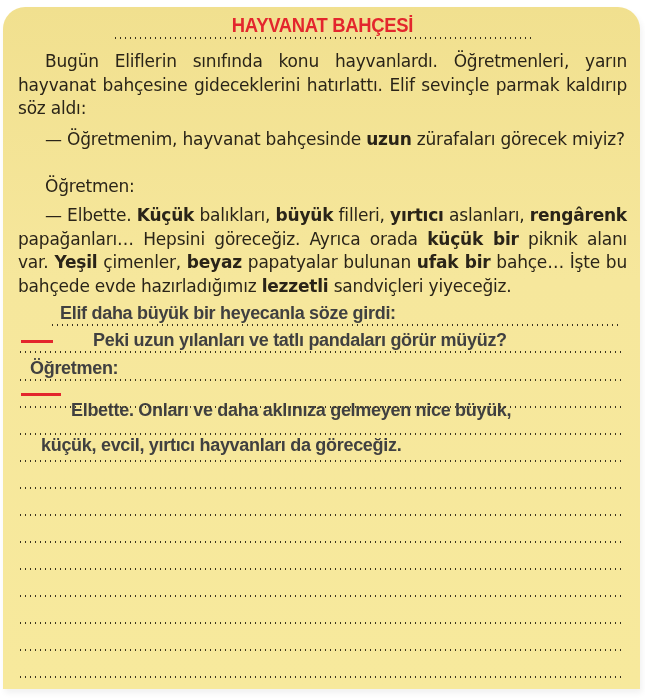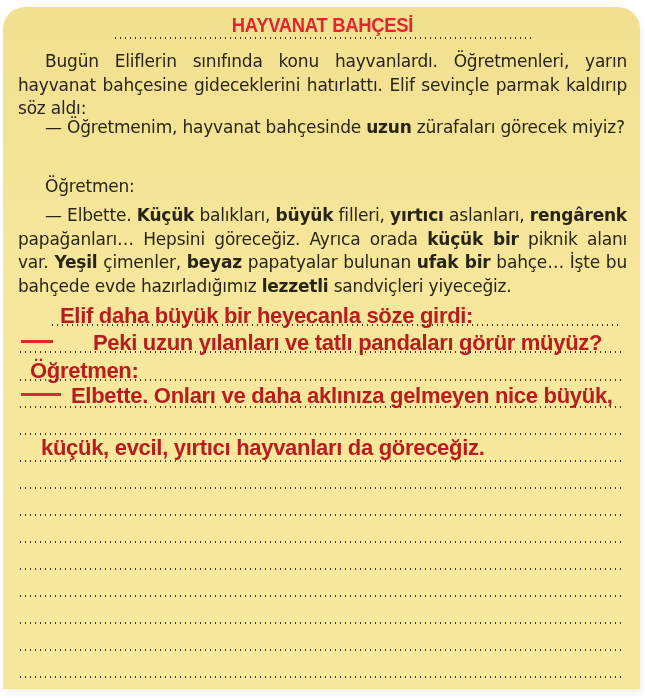--- a/index.html
+++ b/index.html
@@ -27,55 +27,55 @@
     }
     .para {
       position: absolute; left: 18px; width: 609px;
       font-family: "DejaVu Sans", sans-serif; font-size: 17px; color: #2a2418;
       line-height: 23.5px; text-align: justify; letter-spacing: -0.2px;
     }
     .para .ind { display: inline-block; width: 27px; }
     .para b { font-weight: bold; }
     .red {
       position: absolute; font-family: "Liberation Sans", sans-serif;
-      font-weight: bold; font-size: 22px; color: #b91c1c; white-space: nowrap;
+      font-weight: bold; font-size: 18px; color: #404040; white-space: nowrap;
       letter-spacing: -0.3px;
     }
     .dash {
       position: absolute; height: 3px; background: #e3262d;
     }
   </style>
 </head>
 <body>
 
 <div class="card"></div>
 
 <div class="title">HAYVANAT BAHÇESİ</div>
 <div class="dots" style="left:113px; top:37px; width:422px;"></div>
 
 <div class="para" style="top:50px;"><span class="ind"></span><span>Bugün Eliflerin sınıfında konu hayvanlardı. Öğretmenleri, yarın hayvanat bahçesine gideceklerini hatırlattı. Elif sevinçle parmak kaldırıp söz aldı:</span></div>
 
-<div class="para" style="top:116px;"><span class="ind"></span><span>— Öğretmenim, hayvanat bahçesinde </span><b>uzun</b><span> zürafaları görecek miyiz?</span></div>
+<div class="para" style="top:128px;"><span class="ind"></span><span>— Öğretmenim, hayvanat bahçesinde </span><b>uzun</b><span> zürafaları görecek miyiz?</span></div>
 
 <div class="para" style="top:175px;"><span class="ind"></span><span>Öğretmen:</span></div>
 
 <div class="para" style="top:204px;"><span class="ind"></span><span>— Elbette. </span><b>Küçük</b><span> balıkları, </span><b>büyük</b><span> filleri, </span><b>yırtıcı</b><span> aslanları, </span><b>rengârenk</b><span> papağanları… Hepsini göreceğiz. Ayrıca orada </span><b>küçük bir</b><span> piknik alanı var. </span><b>Yeşil</b><span> çimenler, </span><b>beyaz</b><span> papatyalar bulunan </span><b>ufak bir</b><span> bahçe… İşte bu bahçede evde hazırladığımız </span><b>lezzetli</b><span> sandviçleri yiyeceğiz.</span></div>
 
 <div class="red" style="left:60px; top:303px;">Elif daha büyük bir heyecanla söze girdi:</div>
 <div class="dots" style="left:50px; top:324px; width:572px;"></div>
 
 <div class="dash" style="left:21px; top:340px; width:32px;"></div>
 <div class="red" style="left:93px; top:330px;">Peki uzun yılanları ve tatlı pandaları görür müyüz?</div>
 <div class="dots" style="left:18px; top:351px; width:604px;"></div>
 
 <div class="red" style="left:30px; top:358px;">Öğretmen:</div>
 <div class="dots" style="left:18px; top:379px; width:604px;"></div>
 
 <div class="dash" style="left:21px; top:393px; width:40px;"></div>
-<div class="red" style="left:71px; top:383px;">Elbette. Onları  ve daha aklınıza gelmeyen nice büyük,</div>
+<div class="red" style="left:71px; top:400px;">Elbette. Onları  ve daha aklınıza gelmeyen nice büyük,</div>
 <div class="dots" style="left:18px; top:406px; width:604px;"></div>
 
 <div class="red" style="left:41px; top:410px;margin-top:25px;">küçük, evcil, yırtıcı hayvanları da göreceğiz.</div>
 <div class="dots" style="left:18px; top:433px; width:604px;"></div>
 
 <div class="dots" style="left:18px; top:460px; width:604px;"></div>
 <div class="dots" style="left:18px; top:487px; width:604px;"></div>
 <div class="dots" style="left:18px; top:514px; width:604px;"></div>
 <div class="dots" style="left:18px; top:541px; width:604px;"></div>
 <div class="dots" style="left:18px; top:568px; width:604px;"></div>

